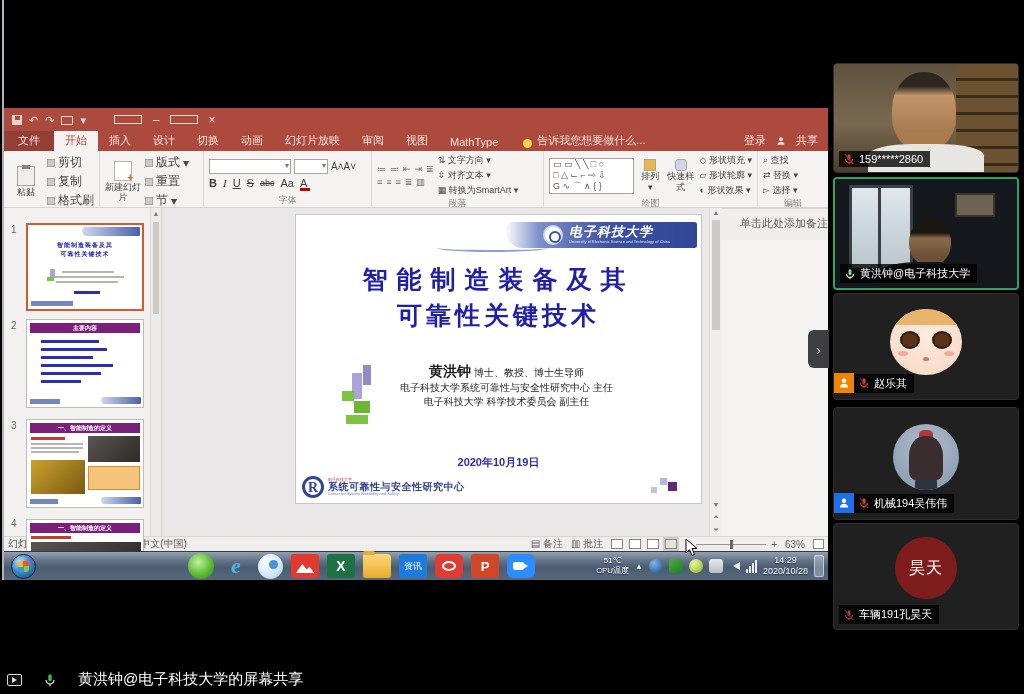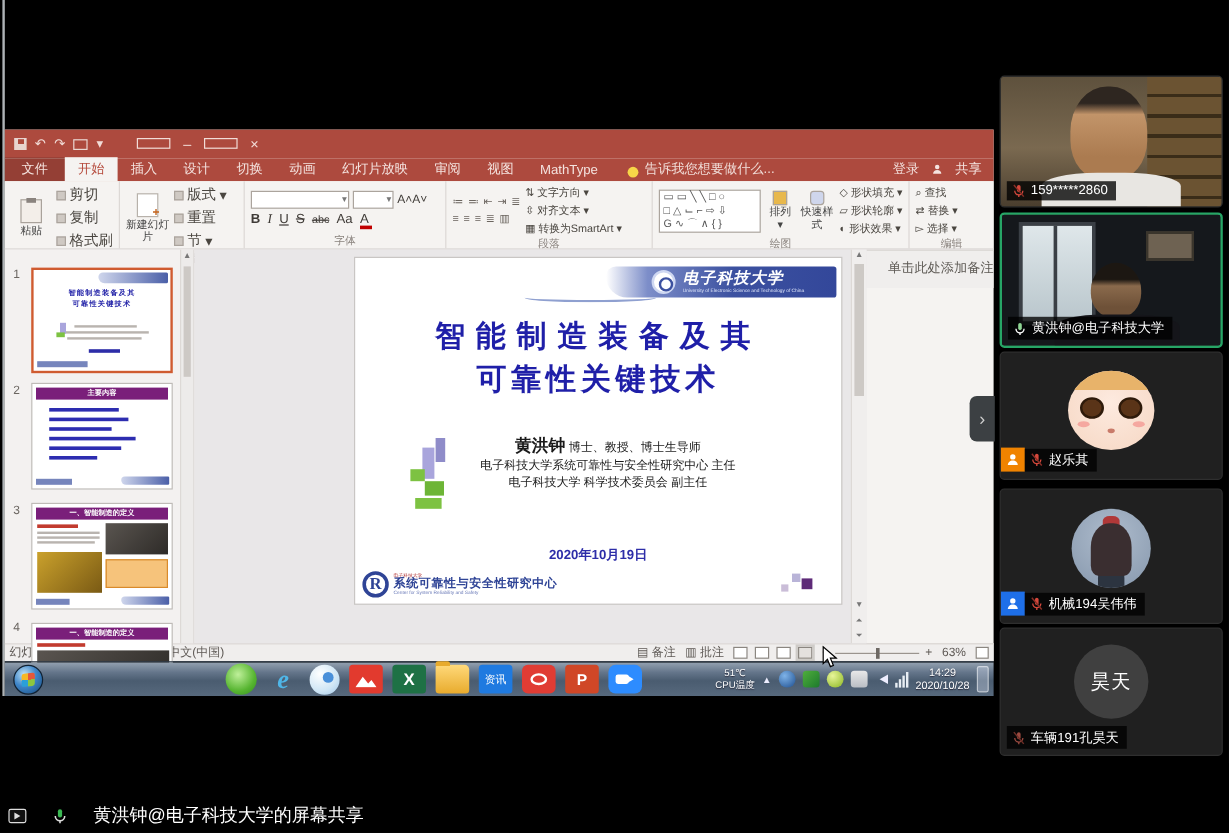--- a/index.html
+++ b/index.html
@@ -206,21 +206,21 @@
   .face3 .blush.l { left:8px; } .face3 .blush.r { right:8px; }
   .face3 .mouth { position:absolute; left:50%; top:48px; transform:translateX(-50%); width:6px; height:4px; border-radius:50%; background:#c97b6a; }
   
   .ava4 { position:absolute; left:50%; top:44%; transform:translate(-50%,-50%); width:66px; height:66px; border-radius:50%;
           background:radial-gradient(circle at 50% 35%,#aebccd,#8697ac); overflow:hidden; }
   .ava4:after { content:""; position:absolute; left:16px; top:12px; width:34px; height:44px; border-radius:45% 45% 20% 20%;
                 background:#3a2e30; box-shadow:0 26px 0 -6px #2c3440; }
   .ava4:before { content:""; position:absolute; left:26px; top:6px; width:14px; height:10px; background:#b03838; border-radius:40% 40% 20% 20%; }
   
   .ava5 { position:absolute; left:50%; top:42%; transform:translate(-50%,-50%); width:62px; height:62px; border-radius:50%;
-          background:#404040; display:flex; align-items:center; justify-content:center; color:#fff; font-size:16px; letter-spacing:1px; }
+          background:#7f1d1d; display:flex; align-items:center; justify-content:center; color:#fff; font-size:16px; letter-spacing:1px; }
 
   .handle { position:absolute; left:808px; top:330px; width:21px; height:38px; background:#3C4043; border-radius:6px 0 0 6px;
             color:#cfcfcf; font-size:15px; display:flex; align-items:center; justify-content:center; z-index:30; }
 
   
   .sharebar { position:absolute; left:7px; top:670px; display:flex; align-items:center; gap:21px; color:#fff; font-size:15px; }
   .mon { width:15px; height:12px; border:1.5px solid #ddd; border-radius:2px; position:relative; background:#111; }
   .mon:after { content:""; position:absolute; left:4px; top:2px; width:0; height:0; border:3px solid transparent; border-left:5px solid #ddd; }
 
   .cursor { position:absolute; z-index:60; }

